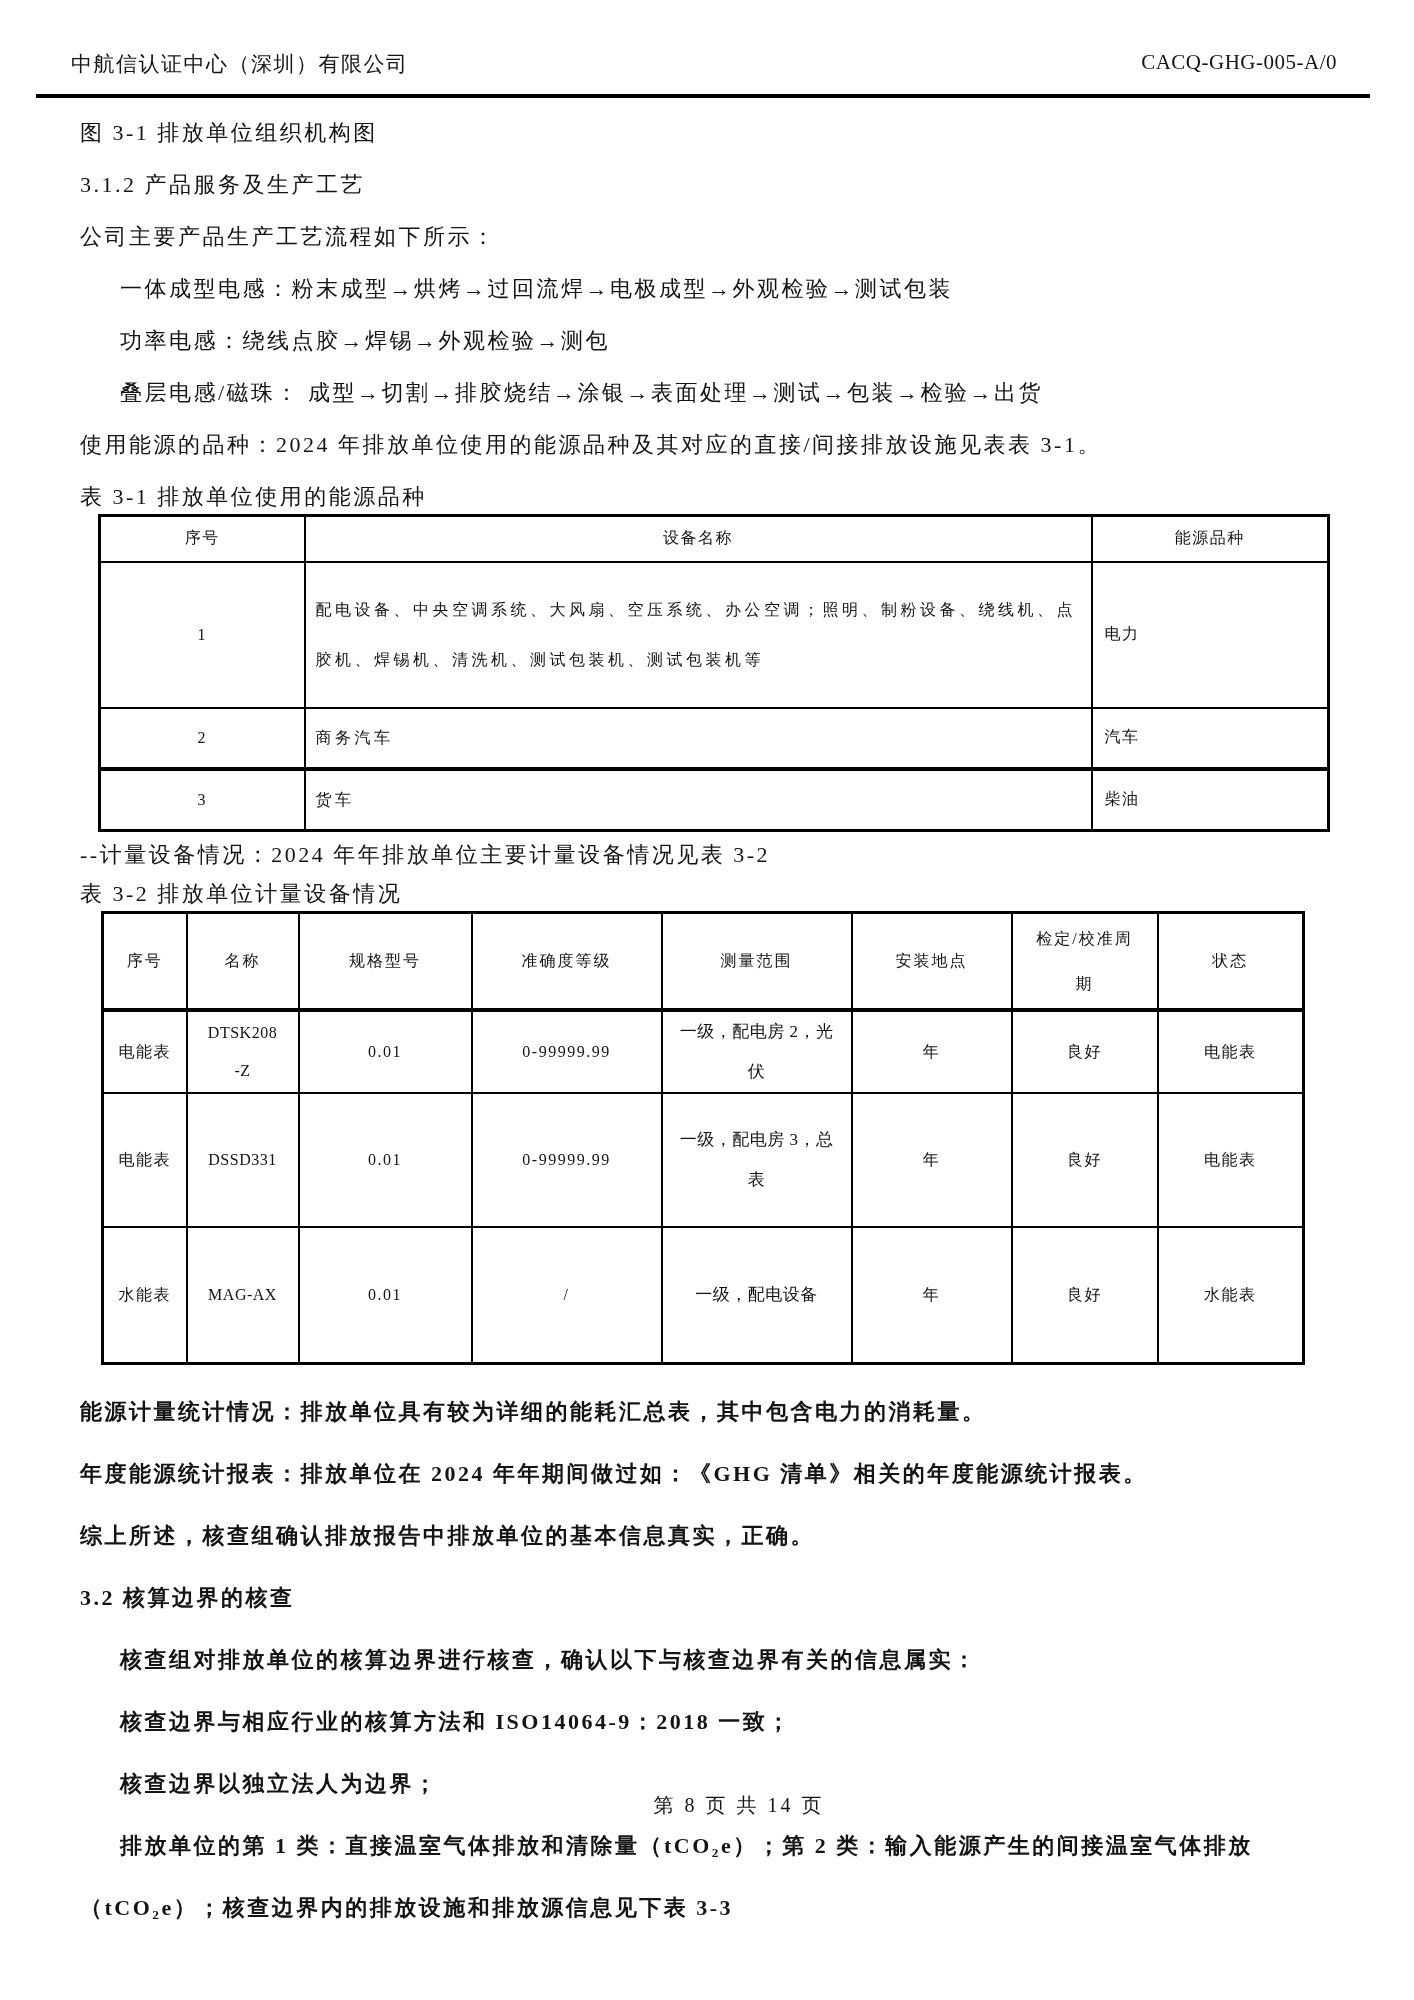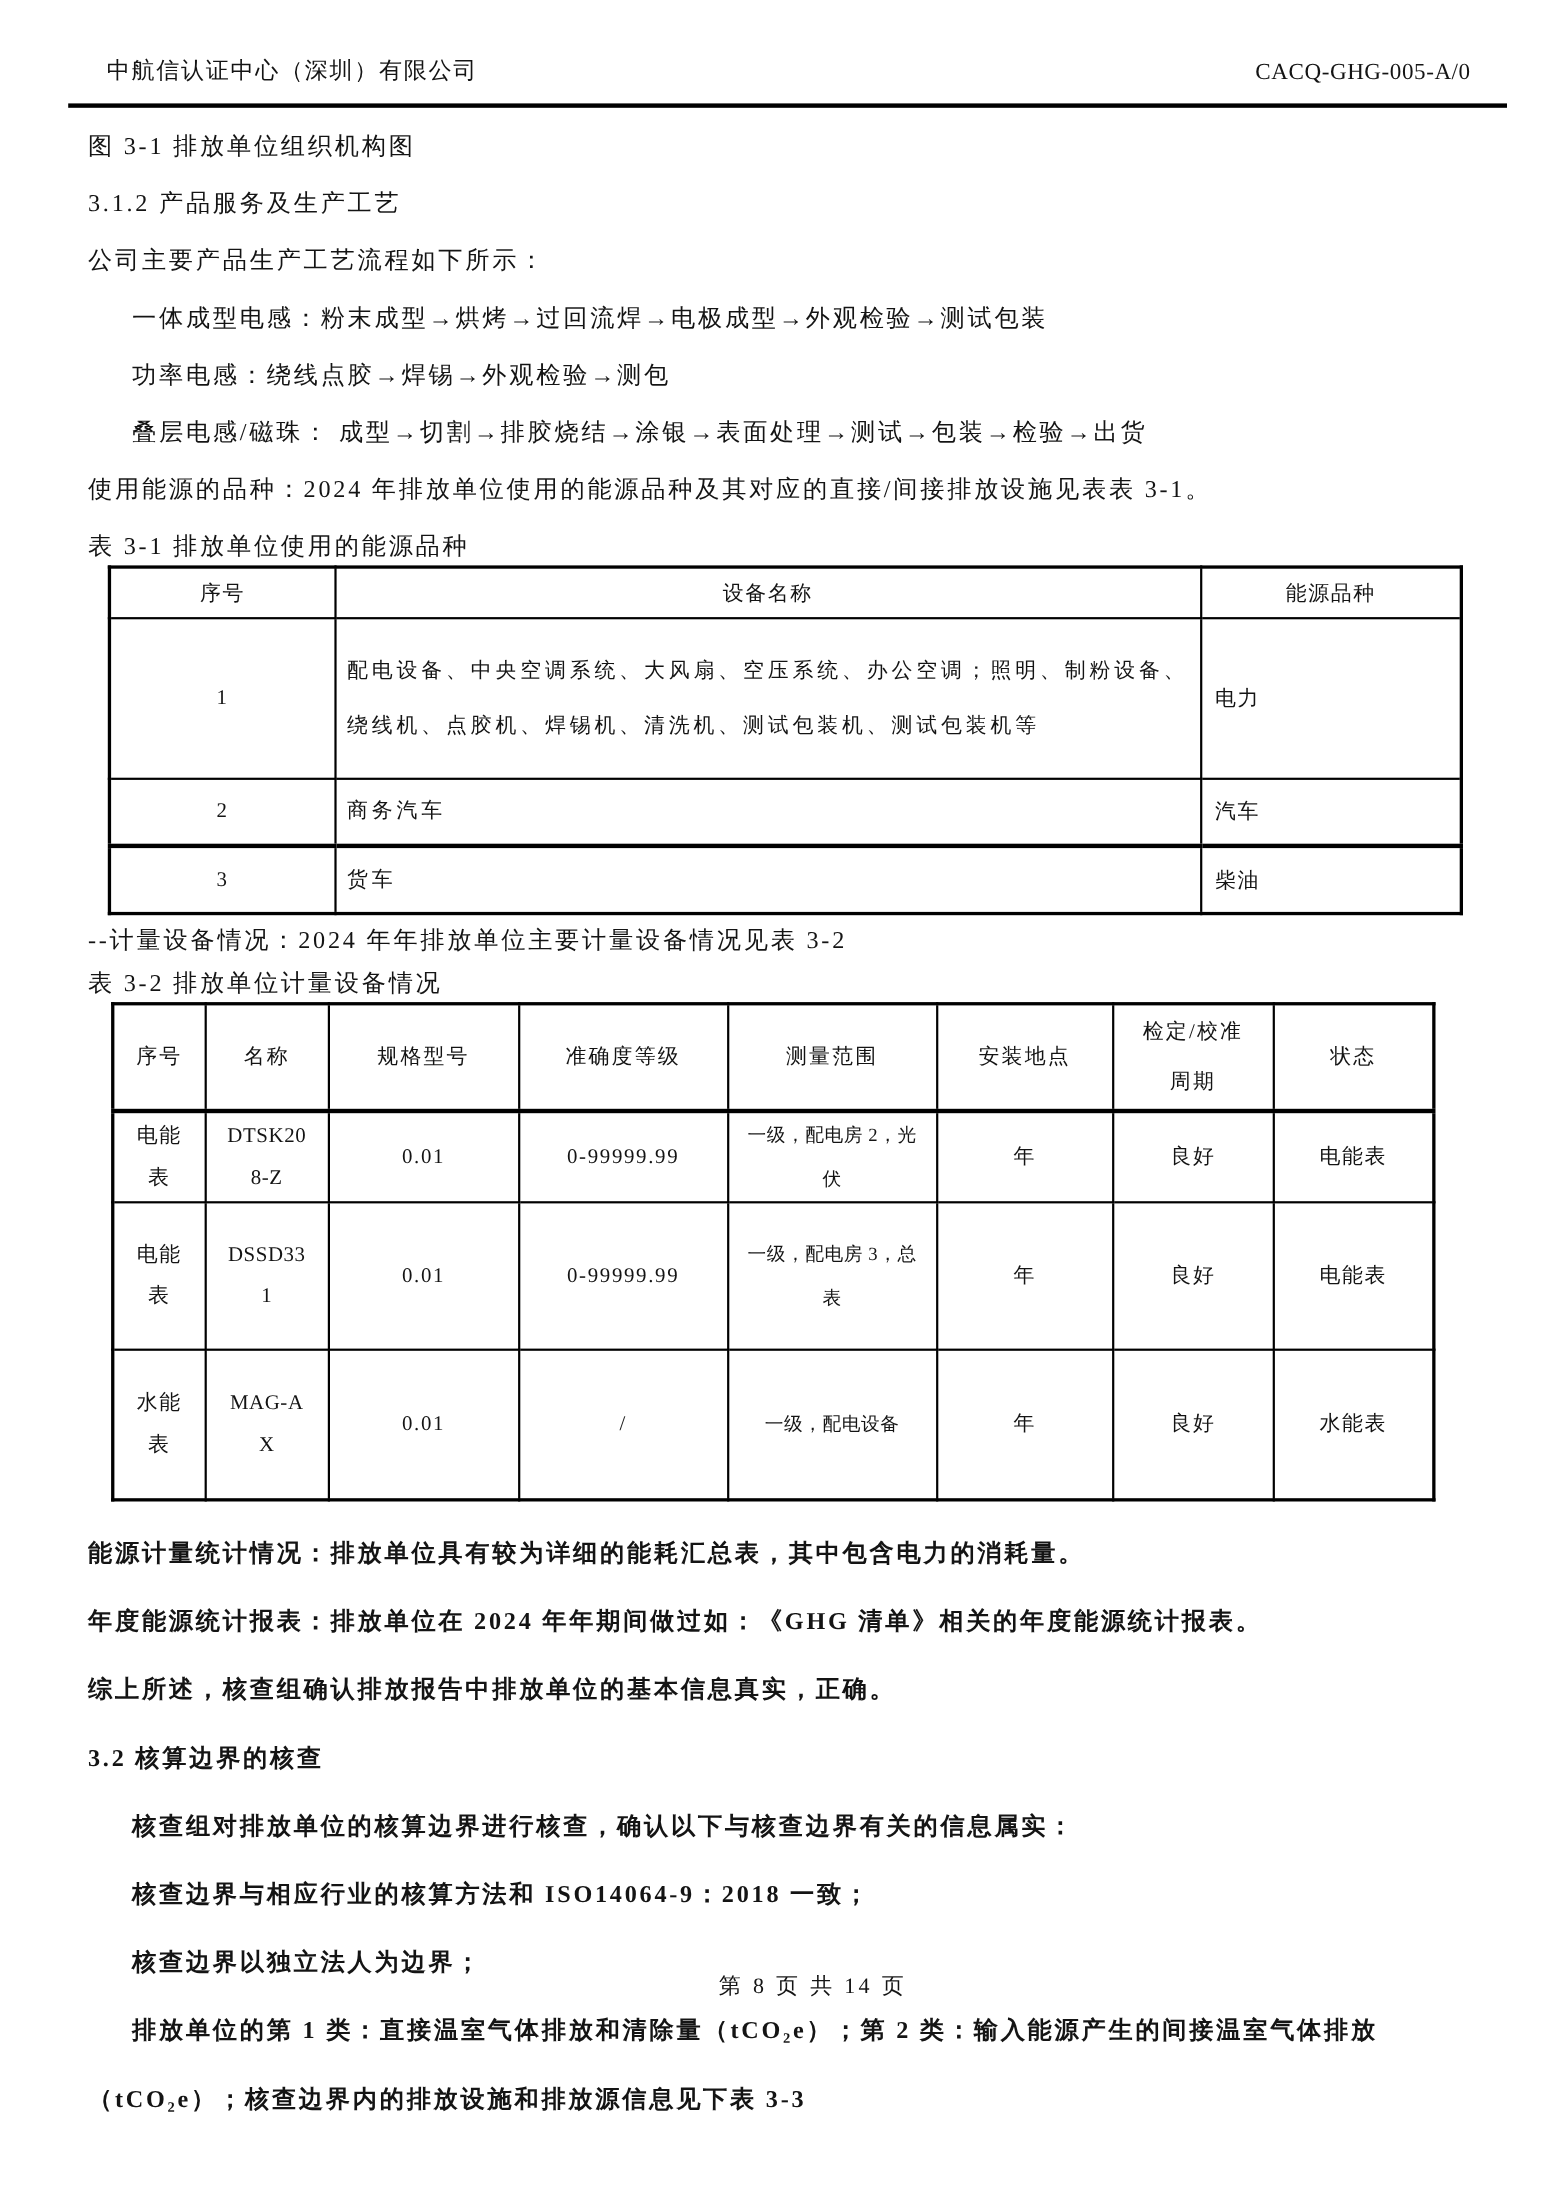--- a/index.html
+++ b/index.html
@@ -2,38 +2,38 @@
 <html><head>
 <meta charset="utf-8">
 <style>
   html,body { margin:0; padding:0; }
   body {
     width:1414px; height:2000px; background:#ffffff; color:#141414;
     font-family:"Liberation Serif","DejaVu Serif",serif;
     position:relative; overflow:hidden;
   }
   .doc-header {
-    position:absolute; top:50px; left:62px; right:44px;
+    position:absolute; top:50px; left:36px; right:44px;
     border-bottom:4px solid #000;
     padding:0 33px 16px 35px;
-    display:flex; justify-content:space-between; align-items:flex-end;
+    display:flex; justify-content:space-between; align-items:flex-start;
     font-size:21px; letter-spacing:1.5px;gap:48px;
   }
   .doc-code { letter-spacing:0.5px; }
   .content { position:absolute; top:100px; left:80px; right:76px; }
   .line {
     margin:0; font-size:22px; line-height:30px; letter-spacing:2.5px;
     white-space:nowrap;
   }
   .mt18{margin-top:18px;} .mt22{margin-top:22px;} .mt20{margin-top:32px;font-weight:bold;} .mt9{margin-top:9px;} .mt8{margin-top:8px;} .mt2{margin-top:2px;}
   .indent { padding-left:40px; }
   table { border-collapse:collapse; table-layout:fixed; background:#fff; }
   #table31 { width:1229px; margin-left:18px; border:3px solid #000; }
   #table32 { width:1201px; margin-left:21px; border:3px solid #000; }
-  th, td { border:2px solid #000; font-weight:normal; font-size:19px;
+  th, td { border:2px solid #000; font-weight:normal; font-size:16px;
            letter-spacing:1.5px; vertical-align:middle; text-align:center; padding:0; }
   #table31 .h-row   { height:46px; }
   #table31 .row-1   { height:146px; }
   #table31 .row-2   { height:48px; }
   #table31 .row-3   { height:48px; }
   #table31 td.devices { text-align:left; padding:4px 10px; letter-spacing:3.5px;
                         line-height:50px; word-break:break-all; white-space:normal; }
   #table31 td.energy  { text-align:left; padding:11px 12px; }
   #table31 .thick-top { border-top:4px solid #000; }
   #table32 .h-row { height:98px; }

